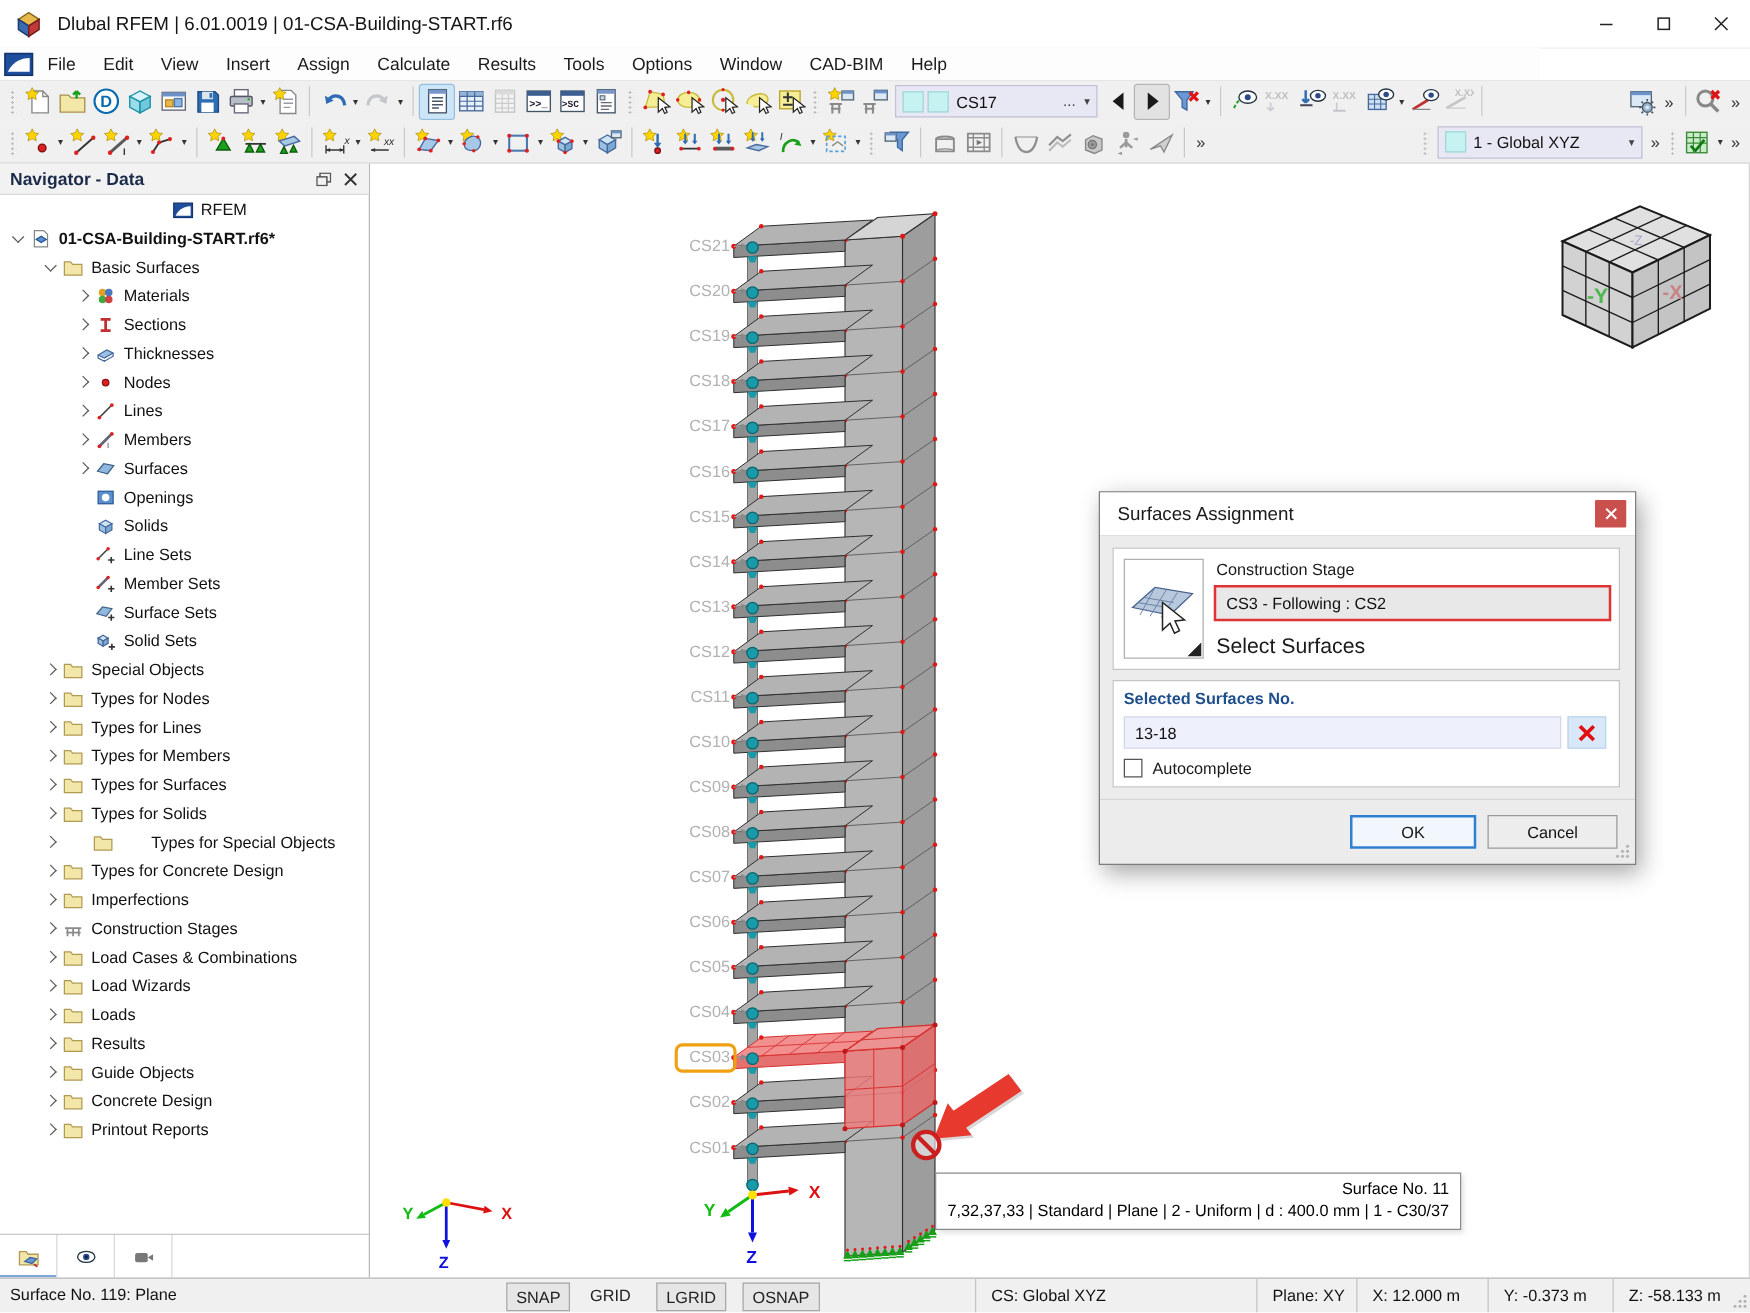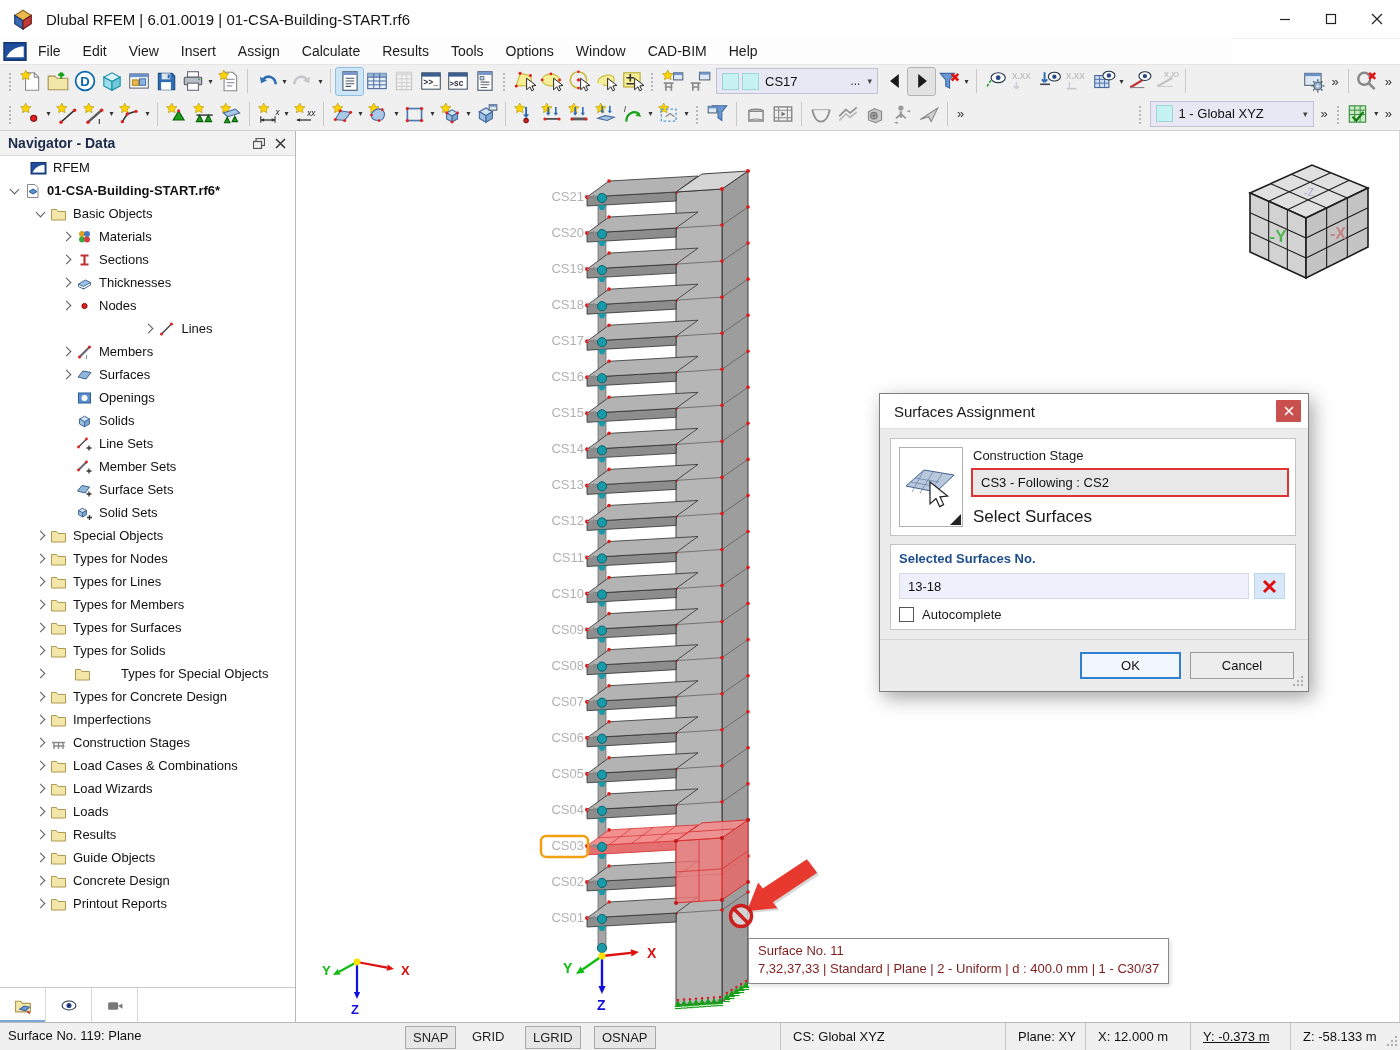--- a/index.html
+++ b/index.html
@@ -49,21 +49,21 @@
   .chv.open{transform:rotate(45deg);margin-top:-3px;}
   .chv.closed{transform:rotate(-45deg);}
   .ticon{width:17px;min-width:17px;height:16px;margin:0 6px 0 2px;}
   #nav-tabs{left:0;top:856px;width:100%;height:34px;border-top:1px solid #c8c8c8;display:flex;}
   .ntab{width:45px;height:34px;display:flex;align-items:center;justify-content:center;border-right:1px solid #d8d8d8;}
   .ntab.active{background:#fff;box-shadow:inset 0 -2px 0 #7aa7d8;}
   
   #canvas{left:296px;top:131px;width:1104px;height:891px;background:#fff;border-right:1px solid #d5d5d5;box-sizing:border-box;}
   #scene{position:absolute;left:0;top:0;}
   
-  #tooltip{left:748px;top:938px;background:#fff;border:1px solid #8a8a8a;padding:3px 9px 5px 9px;font-size:13px;line-height:18px;color:#7f1d1d;box-shadow:2px 2px 4px rgba(0,0,0,.12);}
+  #tooltip{left:748px;top:938px;background:#fff;border:1px solid #8a8a8a;padding:3px 9px 5px 9px;font-size:13px;line-height:18px;color:#000000;box-shadow:2px 2px 4px rgba(0,0,0,.12);text-align:right;}
   
   #dialog{left:879px;top:393px;width:428px;height:297px;background:#ececec;border:1px solid #7e7e7e;box-shadow:4px 6px 18px rgba(0,0,0,.35);}
   #dlg-title{left:0;top:0;width:100%;height:35px;background:#fff;display:flex;align-items:center;border-bottom:1px solid #e0e0e0;box-sizing:border-box;}
   #dlg-title .dtxt{font-size:15px;color:#1a1a1a;margin-left:14px;}
   #dlg-close{margin-left:auto;margin-right:7px;width:25px;height:22px;background:#c9504c;color:#fff;display:flex;align-items:center;justify-content:center;font-size:12px;border-radius:1px;font-weight:bold;}
   .dgroup{background:#fff;border:1px solid #c4c4c4;}
   #dlg-g1{left:10px;top:44px;width:404px;height:96px;}
   #dlg-icon{left:8px;top:8px;width:62px;height:78px;border:1px solid #b0b0b0;background:#fff;}
   #dlg-icon .corner{position:absolute;right:1px;bottom:1px;width:0;height:0;border-left:11px solid transparent;border-bottom:11px solid #222;}
   #dlg-cs-label{left:82px;top:9px;font-size:13px;color:#1a1a1a;}
@@ -682,21 +682,21 @@
       <svg width="12" height="11" viewBox="0 0 12 11">
           <rect x="3" y="0.5" width="8.5" height="7" fill="none" stroke="#555" stroke-width="1.2"></rect>
           <rect x="0.5" y="3.5" width="8" height="7" fill="#f2f2f2" stroke="#555" stroke-width="1.2"></rect>
         </svg>
       <svg width="11" height="11" viewBox="0 0 11 11">
           <path d="M1 1l9 9M10 1l-9 9" stroke="#333" stroke-width="1.5"></path>
         </svg>
     </span>
   </div>
   <div id="tree" class="abs">
-      <div class="trow" style="padding-left: 12px;">
+      <div class="trow" style="padding-left: 22px; justify-content: center;">
         <span class="arrbox"></span>
         <span class="ticon"><svg width="17" height="16" viewBox="0 0 16 16">
             <rect x="0.5" y="2.5" width="15" height="11.5" fill="#1f4e9c" stroke="#12356e"></rect>
             <path d="M2 12.5C5 6.5 10 5 14 5v7.5z" fill="#fff"></path>
           </svg></span>
         <span>RFEM</span>
       </div>
       <div class="trow bold" style="padding-left: 6px;">
         <span class="arrbox">
           <span class="chv open"></span>
@@ -707,21 +707,21 @@
           </svg></span>
         <span>01-CSA-Building-START.rf6*</span>
       </div>
       <div class="trow" style="padding-left: 32px;">
         <span class="arrbox">
           <span class="chv open"></span>
         </span>
         <span class="ticon"><svg width="17" height="16" viewBox="0 0 16 16">
             <path d="M1 3.5h5l1.5 2H15v8.5H1z" fill="#f2e6a8" stroke="#b09a50"></path>
           </svg></span>
-        <span>Basic Objects</span>
+        <span>Basic Surfaces</span>
       </div>
       <div class="trow" style="padding-left: 58px;">
         <span class="arrbox">
           <span class="chv closed"></span>
         </span>
         <span class="ticon"><svg width="17" height="16" viewBox="0 0 16 16">
             <circle cx="5.5" cy="5" r="3" fill="#e0a020"></circle>
             <circle cx="10.5" cy="5" r="3" fill="#4878c0"></circle>
             <circle cx="5.5" cy="10.5" r="3" fill="#40a840"></circle>
             <circle cx="10.5" cy="10.5" r="3" fill="#d04040"></circle>
@@ -749,21 +749,21 @@
       </div>
       <div class="trow" style="padding-left: 58px;">
         <span class="arrbox">
           <span class="chv closed"></span>
         </span>
         <span class="ticon"><svg width="17" height="16" viewBox="0 0 16 16">
             <circle cx="8" cy="8" r="2.6" fill="#e02020" stroke="#8a1010"></circle>
           </svg></span>
         <span>Nodes</span>
       </div>
-      <div class="trow" style="padding-left: 58px; justify-content: center;">
+      <div class="trow" style="padding-left: 58px;">
         <span class="arrbox">
           <span class="chv closed"></span>
         </span>
         <span class="ticon"><svg width="17" height="16" viewBox="0 0 16 16">
             <path d="M3 13L13 3" stroke="#444" stroke-width="1.4"></path>
             <circle cx="3" cy="13" r="1.5" fill="#e02020"></circle>
             <circle cx="13" cy="3" r="1.5" fill="#e02020"></circle>
           </svg></span>
         <span>Lines</span>
       </div>
@@ -1478,21 +1478,21 @@
       </g>
     </svg>
 </div>
 
 <div id="statusbar" class="abs">
   <span id="sb-left" class="abs">Surface No. 119: Plane</span>
   <div id="sb-toggles"></div>
   <div class="sb-cell" style="left:780px;width:225px;">CS: Global XYZ</div>
   <div class="sb-cell" style="left:1005px;width:80px;">Plane: XY</div>
   <div class="sb-cell" style="left:1085px;width:105px;">X: 12.000 m</div>
-  <div class="sb-cell" style="left:1190px;width:100px;text-decoration:underline;">Y: -0.373 m</div>
+  <div class="sb-cell" style="left:1190px;width:100px;">Y: -0.373 m</div>
   <div class="sb-cell" style="left:1290px;width:92px;">Z: -58.133 m</div>
   <svg id="sb-grip" class="abs" width="12" height="12" viewBox="0 0 12 12">
       <g fill="#b2b2b2">
         <circle cx="10" cy="2" r="1.2"></circle>
         <circle cx="10" cy="6" r="1.2"></circle>
         <circle cx="10" cy="10" r="1.2"></circle>
         <circle cx="6" cy="6" r="1.2"></circle>
         <circle cx="6" cy="10" r="1.2"></circle>
         <circle cx="2" cy="10" r="1.2"></circle>
       </g>

